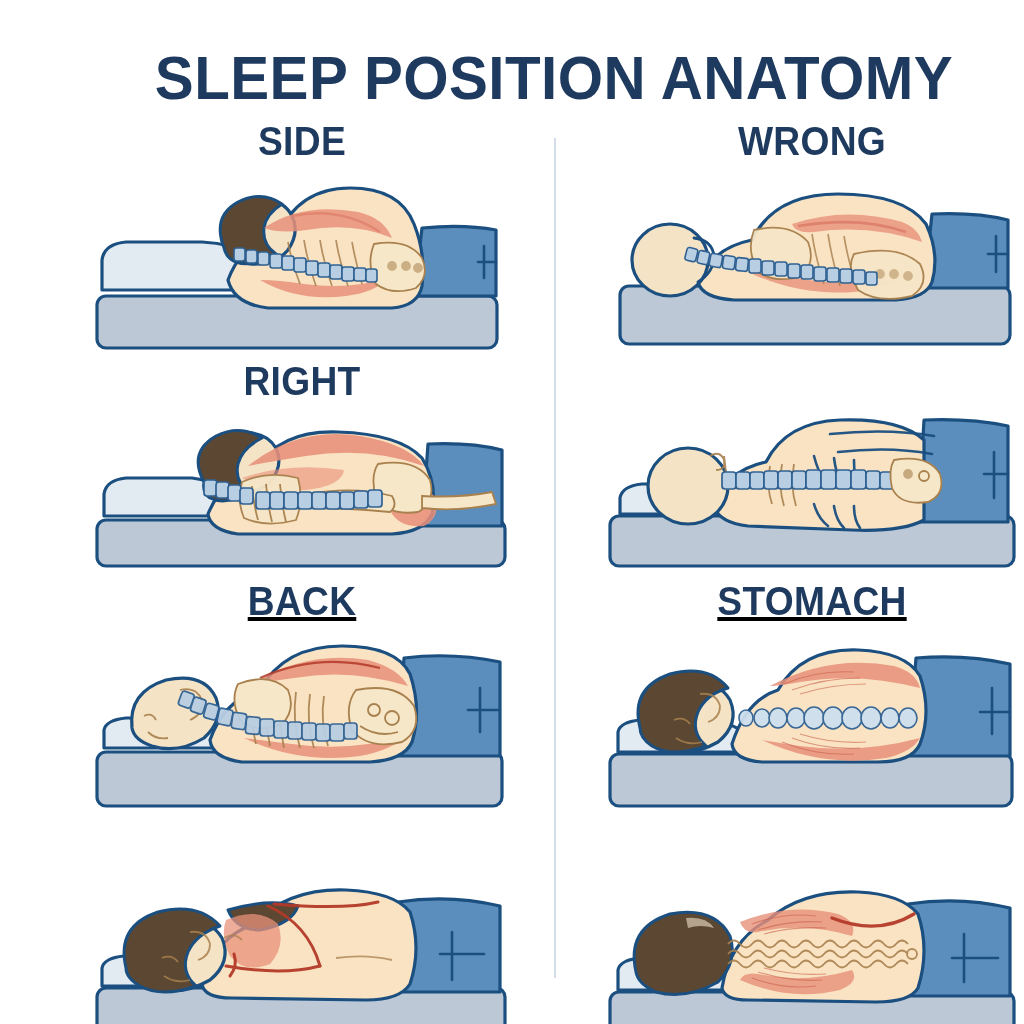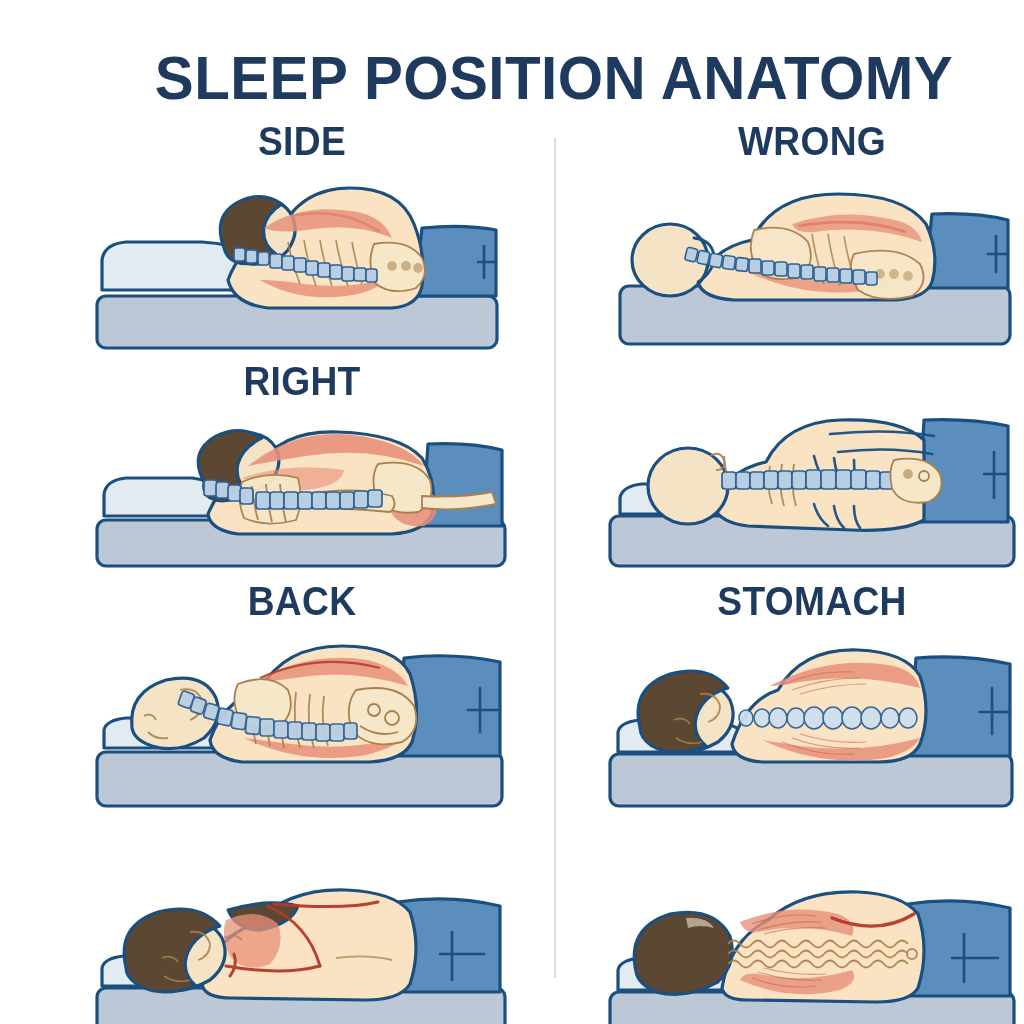--- a/index.html
+++ b/index.html
@@ -35,21 +35,21 @@
     position:absolute;top:120px;left:0;
     width:928px;height:890px;
   }
 
   .cell{position:absolute;}
   .col-l{left:10px;width:500px;}
   .col-r{left:520px;width:500px;}
 
   .r1{top:0px;}
   .r2{top:240px;}
-  .r3{top:460px;}
+  .r3{top:460px;text-decoration:underline;}
   .r4{top:712px;}
 
   .cap{
     text-align:center;
     font-size:40px;
     font-weight:700;
     color:#1e3a5f;
     letter-spacing:0.3px;
     font-family:"Liberation Sans Narrow","Liberation Sans",sans-serif;
     transform:scaleX(0.93);

